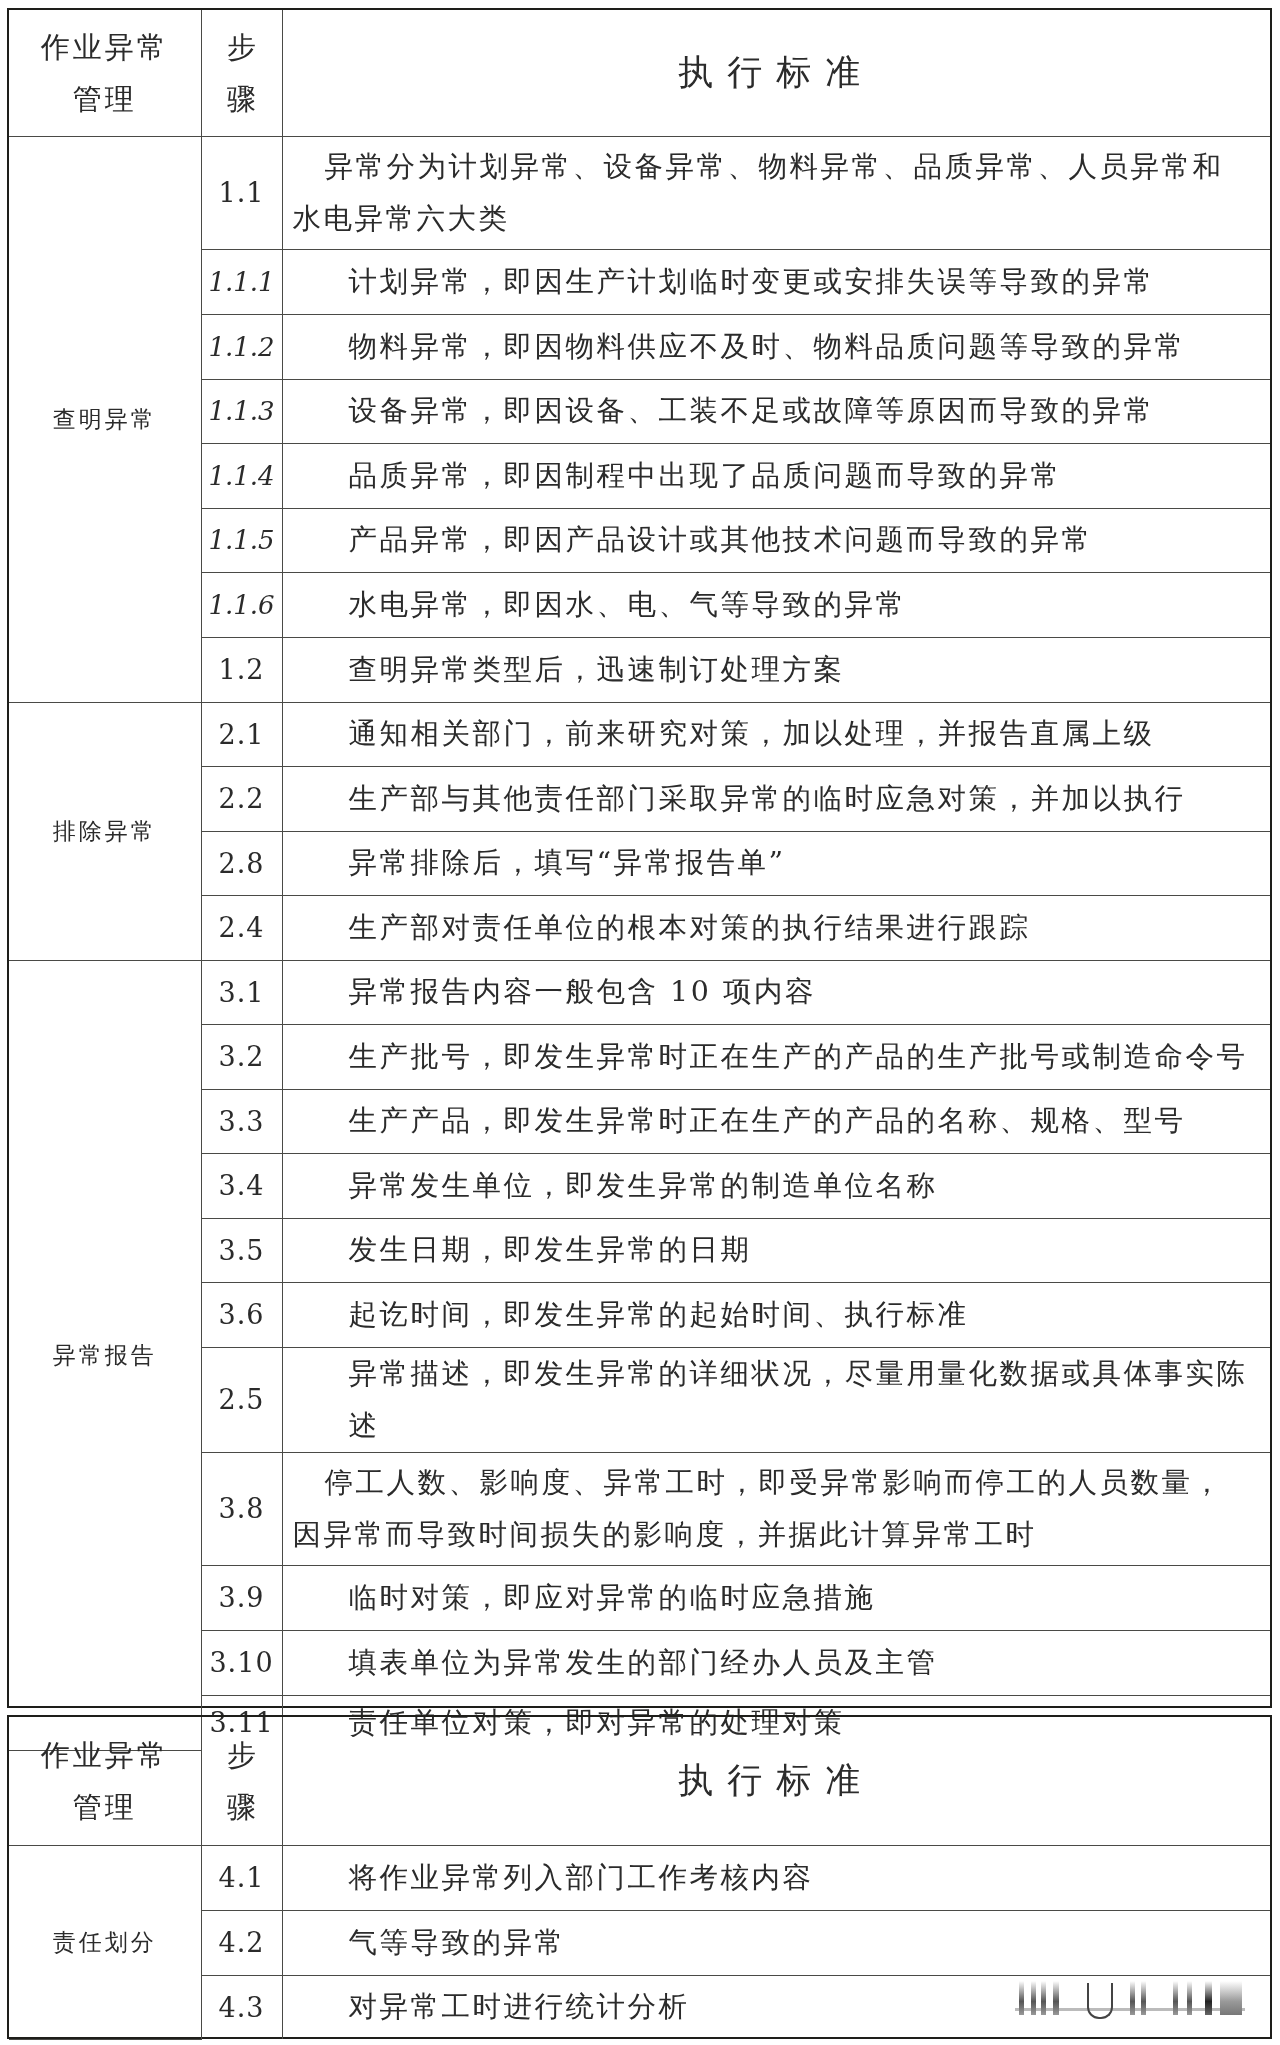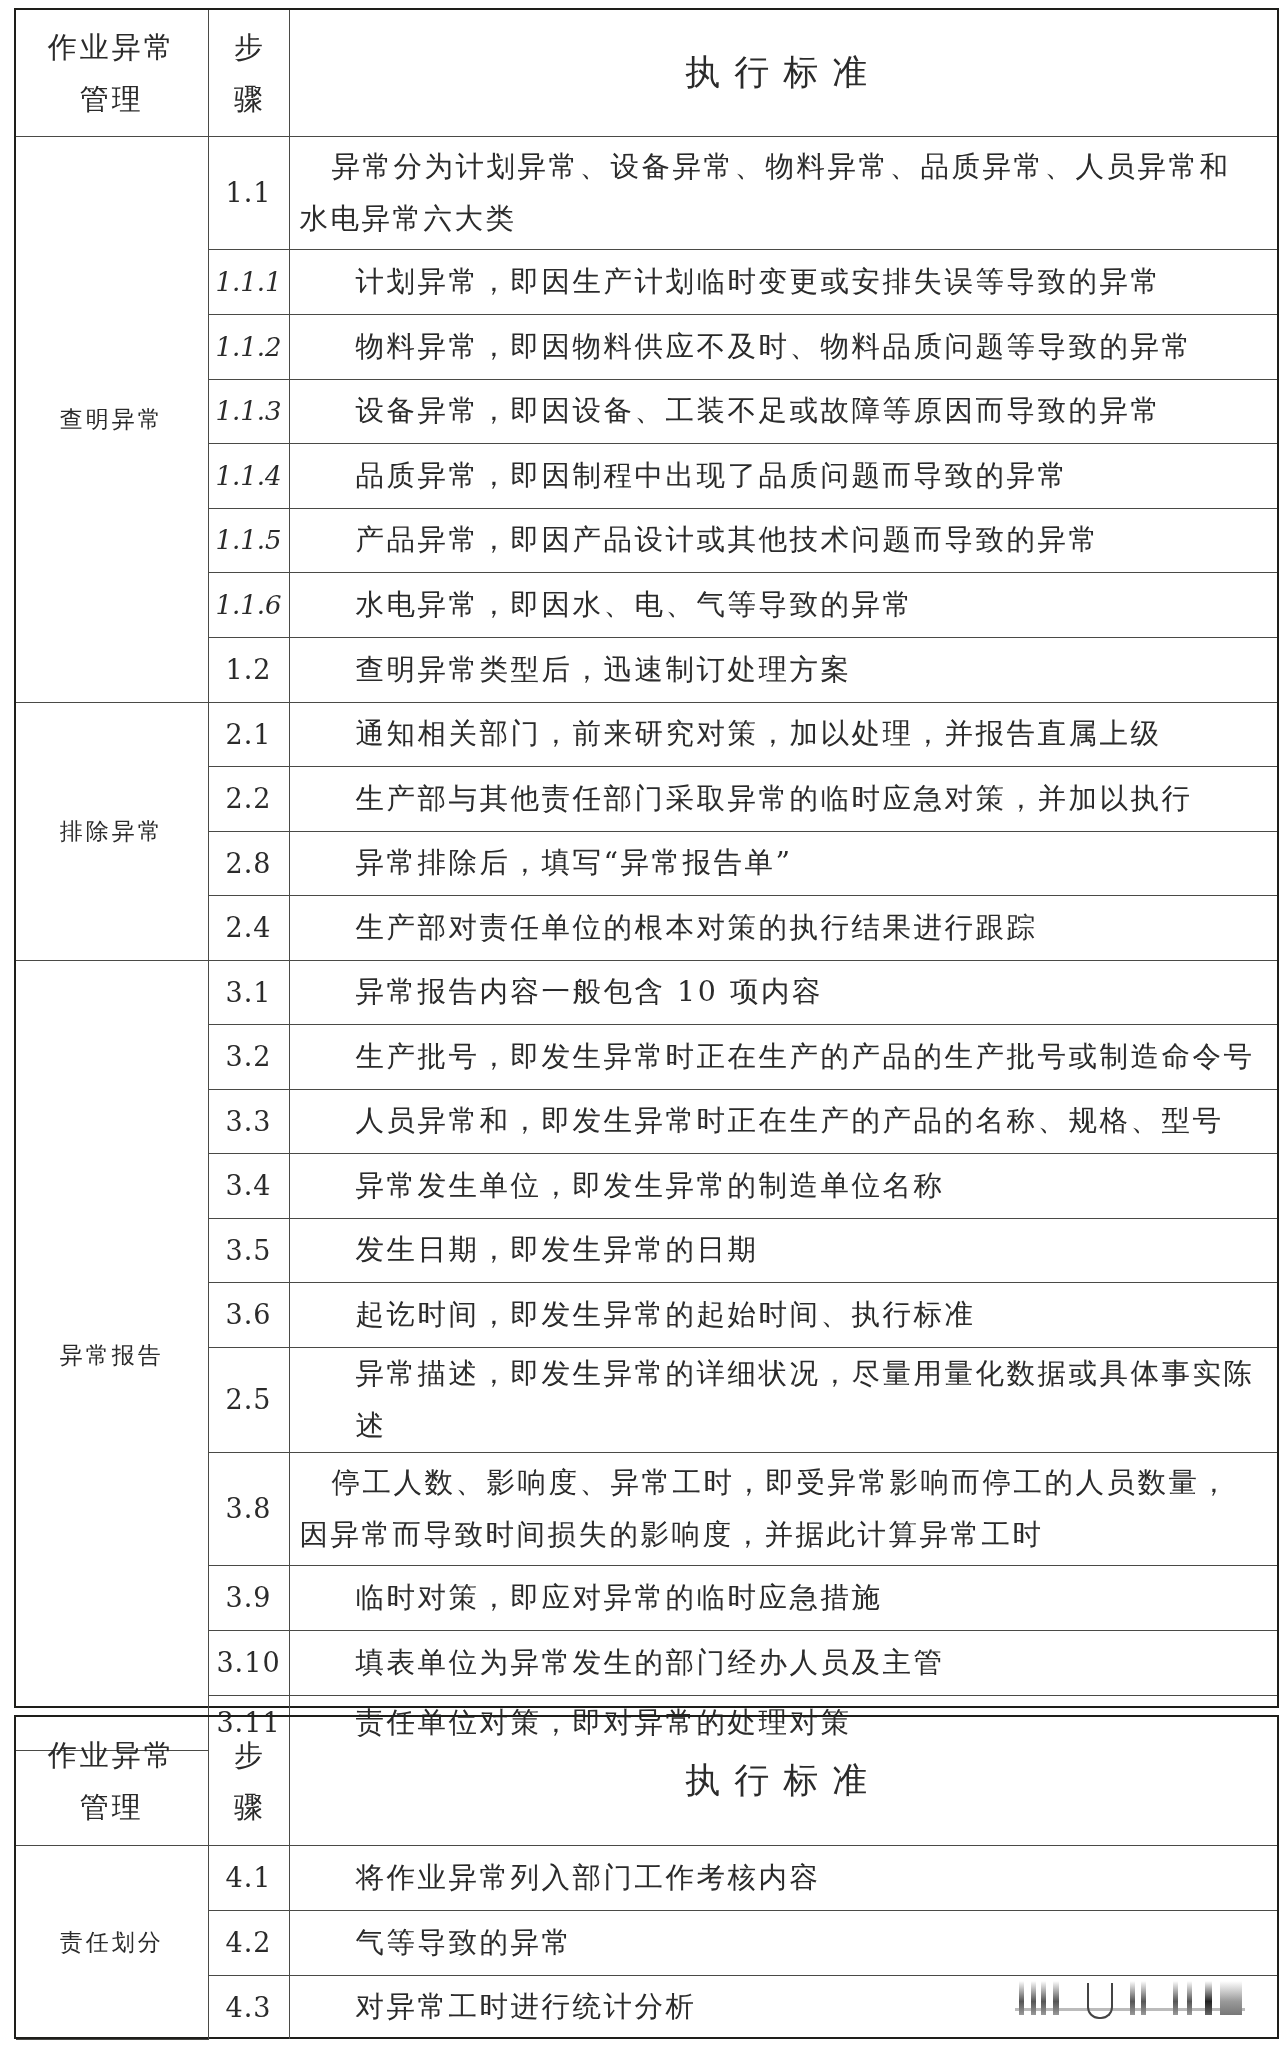--- a/index.html
+++ b/index.html
@@ -1,18 +1,18 @@
 <!DOCTYPE html>
 <html><head>
 <meta charset="utf-8">
 <style>
   html, body { margin:0; padding:0; background:#ffffff; }
   body { width:1280px; height:2045px; position:relative; overflow:hidden;
          font-family:"DejaVu Serif","Liberation Serif",serif; color:#2b2b2b; }
-  .tbl { position:absolute; left:14px; width:1265px; border:2.5px solid #1e1e1a; box-sizing:border-box; }
+  .tbl { position:absolute; left:7px; width:1265px; border:2.5px solid #1e1e1a; box-sizing:border-box; }
   .tbl-1 { top:8px; height:1700px; }
   .tbl-2 { top:1715px; height:324px; }
   table { border-collapse:collapse; width:100%; height:100%; table-layout:fixed; }
   td { border:1.5px solid #4a4a46; padding:0; vertical-align:middle; }
   tr:first-child td { border-top:none; }
   tr:last-child td { border-bottom:none; }
   td:first-child { border-left:none; }
   td:last-child { border-right:none; }
   col.c1 { width:192px; } col.c2 { width:81px; } col.c3 { width:auto; }
   .cat { text-align:center; font-size:23px; letter-spacing:3px; }
@@ -109,21 +109,21 @@
     <td class="cat" rowspan="11">异常报告</td>
     <td class="step">3.1</td>
     <td class="desc single">异常报告内容一般包含 10 项内容</td>
   </tr>
   <tr style="height:65px">
     <td class="step">3.2</td>
     <td class="desc single">生产批号，即发生异常时正在生产的产品的生产批号或制造命令号</td>
   </tr>
   <tr style="height:64px">
     <td class="step">3.3</td>
-    <td class="desc single">人员异常和，即发生异常时正在生产的产品的名称、规格、型号</td>
+    <td class="desc single">生产产品，即发生异常时正在生产的产品的名称、规格、型号</td>
   </tr>
   <tr style="height:65px">
     <td class="step">3.4</td>
     <td class="desc single">异常发生单位，即发生异常的制造单位名称</td>
   </tr>
   <tr style="height:64px">
     <td class="step">3.5</td>
     <td class="desc single">发生日期，即发生异常的日期</td>
   </tr>
   <tr style="height:65px">

